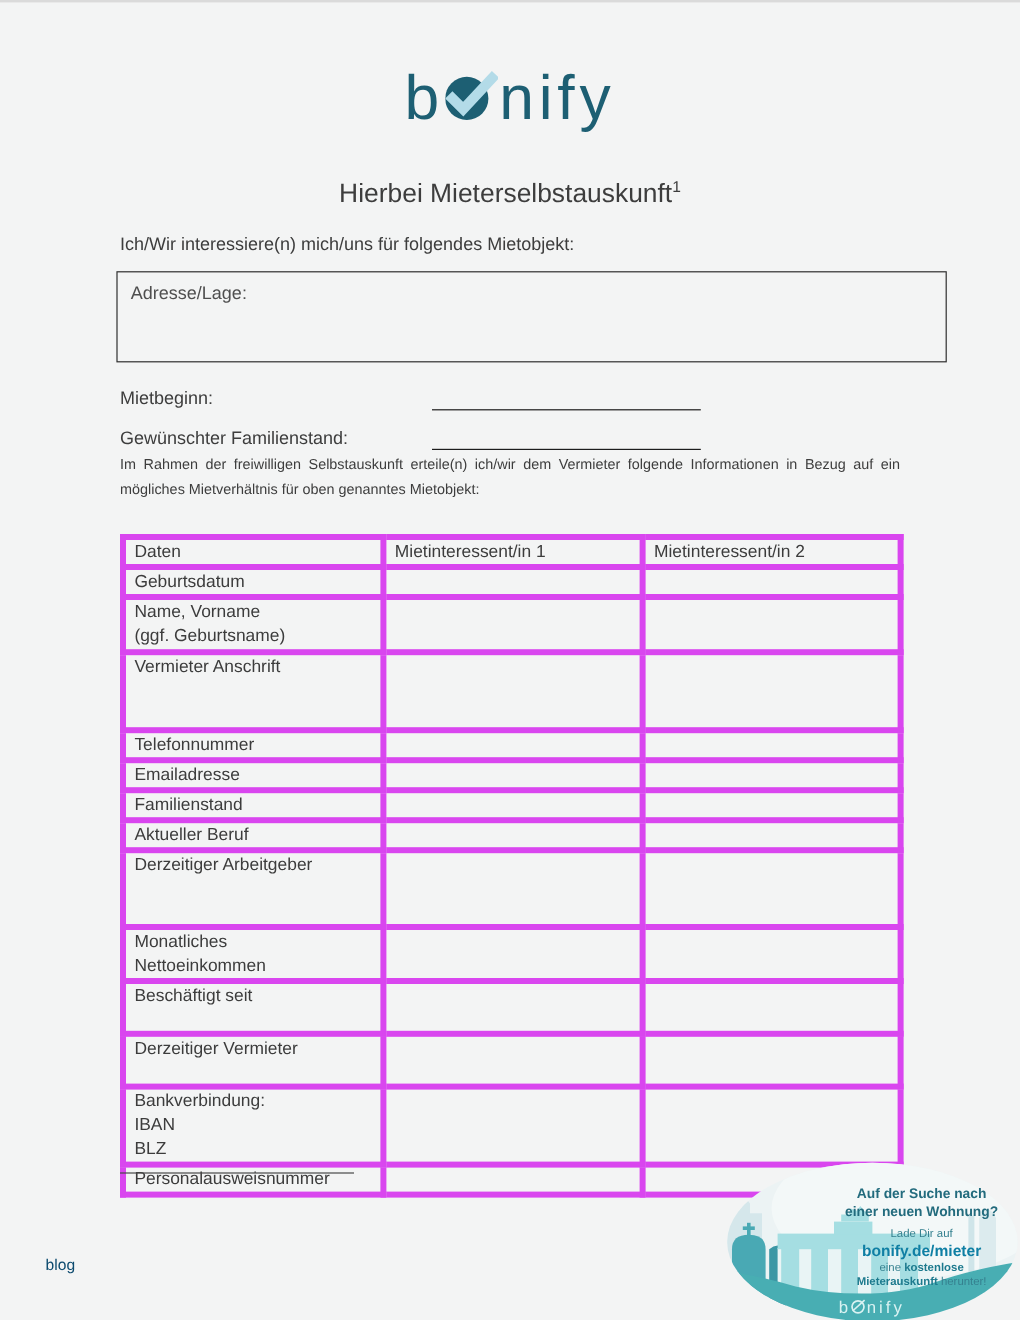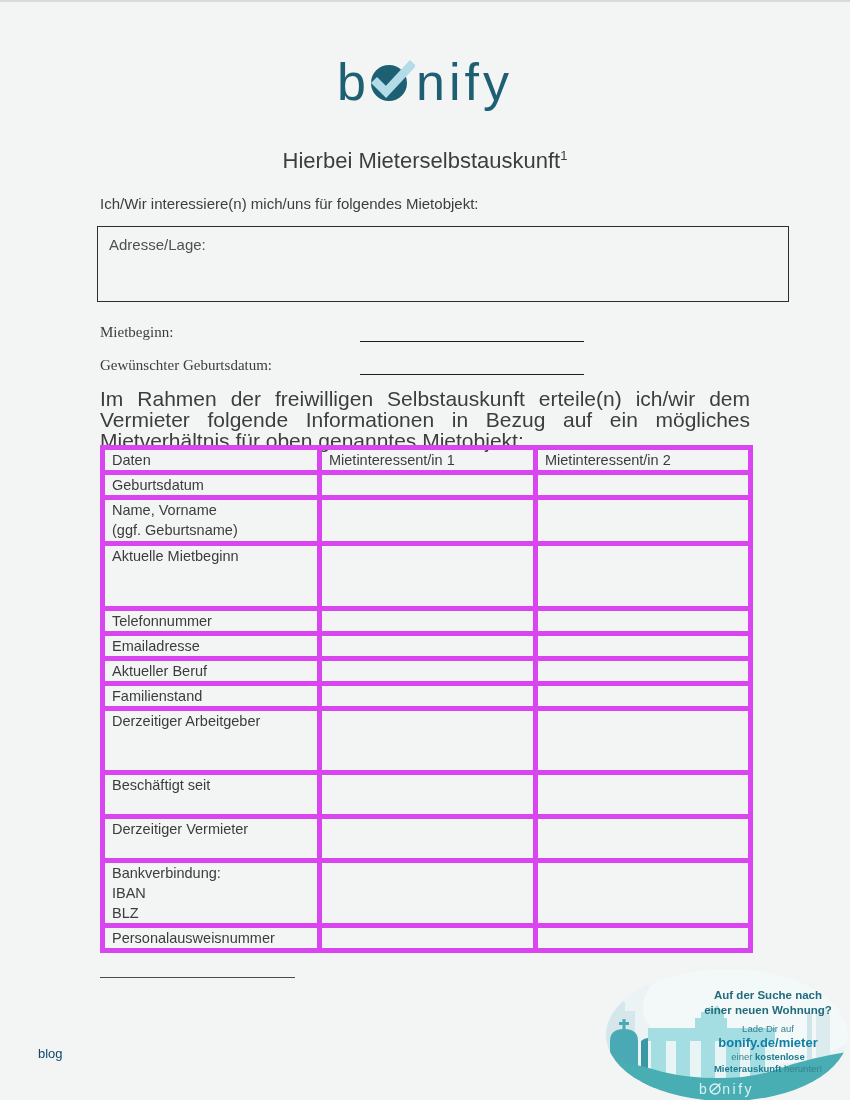--- a/index.html
+++ b/index.html
@@ -39,31 +39,31 @@
   .address-box{
     position:absolute;top:224px;left:97px;width:692px;height:76px;
     border:1px solid #2f2f2f;box-sizing:border-box;
     background:#f3f4f4;
   }
   .address-box span{
     display:block;padding:9px 0 0 11px;font-size:15px;color:#4f4f4f;
   }
   
   .field-row{position:absolute;left:100px;width:560px;height:24px;font-size:15px;}
-  .field-row .field-label{position:absolute;left:0;top:0;font-family:Liberation Serif, serif;}
+  .field-row .field-label{position:absolute;left:0;top:0;}
   .field-row .field-line{
     position:absolute;left:260px;top:0;width:224px;height:17px;
     border-bottom:1.5px solid #1c1c1c;
   }
   #field-1{top:322px;}
   #field-2{top:355px;}
   
   .paragraph{
-    position:absolute;top:386px;left:100px;width:650px;margin:0;
-    font-size:21px;line-height:21px;text-align:justify;
+    position:absolute;top:375px;left:100px;width:650px;margin:0;
+    font-size:12px;line-height:21px;text-align:justify;
   }
   
   table.data{
     position:absolute;top:443px;left:100px;width:648px;
     border-collapse:collapse;table-layout:fixed;
     font-size:14.5px;color:#3c3c3c;
     border:1px solid #4d4d4d;border-bottom-width:2px;
   }
   table.data th, table.data td{
     border:5px solid #d946ef;
@@ -126,21 +126,21 @@
 
   <div class="address-box">
     <span>Adresse/Lage:</span>
   </div>
 
   <div class="field-row" id="field-1">
     <span class="field-label">Mietbeginn:</span>
     <span class="field-line"></span>
   </div>
   <div class="field-row" id="field-2">
-    <span class="field-label">Gewünschter Geburtsdatum:</span>
+    <span class="field-label">Gewünschter Familienstand:</span>
     <span class="field-line"></span>
   </div>
 
   <p class="paragraph">Im Rahmen der freiwilligen Selbstauskunft erteile(n) ich/wir dem Vermieter folgende Informationen in Bezug auf ein mögliches Mietverhältnis für oben genanntes Mietobjekt:</p>
 
   <table class="data">
     <colgroup>
         <col style="width:217px">
         <col style="width:216px">
         <col style="width:215px">
@@ -158,46 +158,52 @@
           <td class="input-cell"></td>
           <td class="input-cell"></td>
         </tr>
         <tr>
           <td class="label-cell" style="height: 41px;">Name, Vorname
 (ggf. Geburtsname)</td>
           <td class="input-cell"></td>
           <td class="input-cell"></td>
         </tr>
         <tr>
-          <td class="label-cell" style="height: 60px;">Aktuelle Mietbeginn</td>
+          <td class="label-cell" style="height: 60px;">Vermieter Anschrift</td>
           <td class="input-cell"></td>
           <td class="input-cell"></td>
         </tr>
         <tr>
           <td class="label-cell" style="height: 19px;">Telefonnummer</td>
           <td class="input-cell"></td>
           <td class="input-cell"></td>
         </tr>
         <tr>
           <td class="label-cell" style="height: 19px;">Emailadresse</td>
           <td class="input-cell"></td>
           <td class="input-cell"></td>
         </tr>
         <tr>
+          <td class="label-cell" style="height: 19px;">Familienstand</td>
+          <td class="input-cell"></td>
+          <td class="input-cell"></td>
+        </tr>
+        <tr>
           <td class="label-cell" style="height: 19px;">Aktueller Beruf</td>
           <td class="input-cell"></td>
           <td class="input-cell"></td>
         </tr>
         <tr>
-          <td class="label-cell" style="height: 19px;">Familienstand</td>
-          <td class="input-cell"></td>
-          <td class="input-cell"></td>
-        </tr>
-        <tr>
           <td class="label-cell" style="height: 59px;">Derzeitiger Arbeitgeber</td>
+          <td class="input-cell"></td>
+          <td class="input-cell"></td>
+        </tr>
+        <tr>
+          <td class="label-cell" style="height: 40px;">Monatliches
+Nettoeinkommen</td>
           <td class="input-cell"></td>
           <td class="input-cell"></td>
         </tr>
         <tr>
           <td class="label-cell" style="height: 39px; margin-top: 40px;">Beschäftigt seit</td>
           <td class="input-cell"></td>
           <td class="input-cell"></td>
         </tr>
         <tr>
           <td class="label-cell" style="height: 39px;">Derzeitiger Vermieter</td>
@@ -259,21 +265,21 @@
         </g>
 
         <path fill="#48aeb3" d="M-10,92 Q30,98 60,107 Q85,113 115,113 Q150,113 175,104 Q205,93 250,86 L250,140 L-10,140 Z"></path>
       </g>
     </svg>
     <div class="badge-text">
       <div class="bt-head">Auf der Suche nach</div>
       <div class="bt-head">einer neuen Wohnung?</div>
       <div class="bt-small bt-lade">Lade Dir auf</div>
       <div class="bt-link">bonify.de/mieter</div>
-      <div class="bt-small"><span>einer </span><b>kostenlose</b></div>
+      <div class="bt-small"><span>eine </span><b>kostenlose</b></div>
       <div class="bt-small"><b>Mieterauskunft</b><span> herunter!</span></div>
     </div>
     <div class="badge-logo">
       <span>b</span><svg width="13" height="13" viewBox="0 0 13 13">
           <circle cx="6" cy="7" r="5" fill="none" stroke="#d9f2f2" stroke-width="1.4"></circle>
           <line x1="1.5" y1="10.5" x2="11.5" y2="1.5" stroke="#d9f2f2" stroke-width="1.4"></line>
         </svg><span>nify</span>
     </div>
   </div>
 

